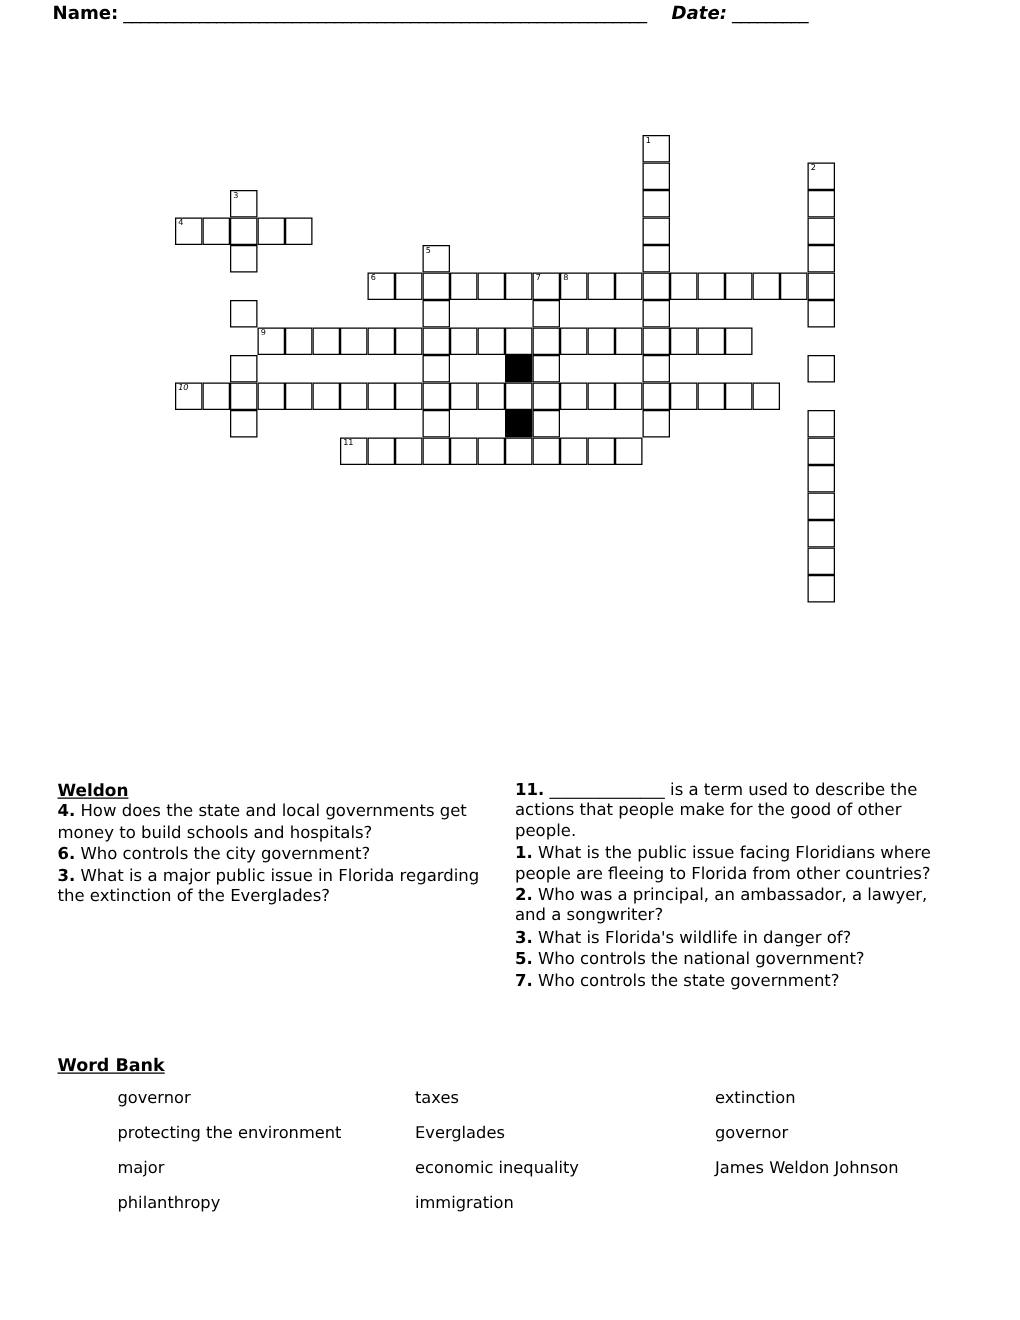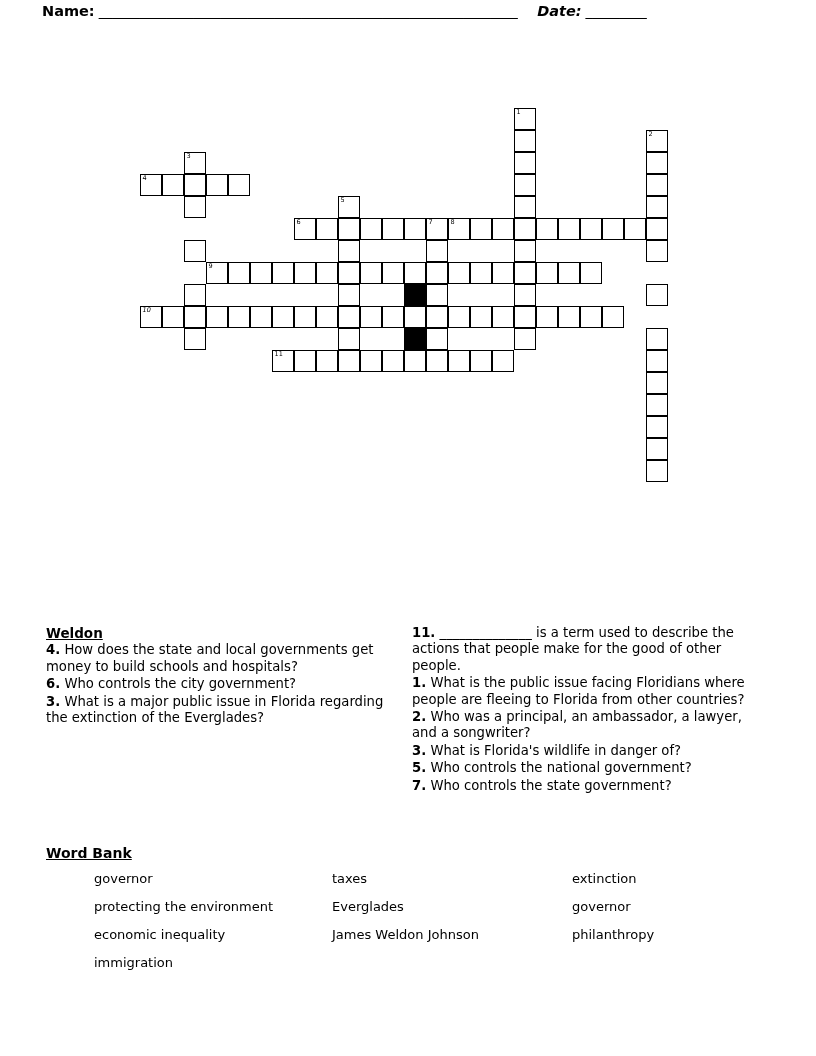--- a/index.html
+++ b/index.html
@@ -302,20 +302,21 @@
 
   <div class="wordbank">
     <div class="wb-head">Word Bank</div>
     <div class="wb-grid" id="wb-grid">
         <div class="wb-item">governor</div>
         <div class="wb-item">taxes</div>
         <div class="wb-item">extinction</div>
         <div class="wb-item">protecting the environment</div>
         <div class="wb-item">Everglades</div>
         <div class="wb-item">governor</div>
+        <div class="wb-item">major</div>
         <div class="wb-item">economic inequality</div>
         <div class="wb-item">James Weldon Johnson</div>
         <div class="wb-item">philanthropy</div>
         <div class="wb-item">immigration</div>
         <div class="wb-item"></div>
       </div>
   </div>
 
 </div>
 

